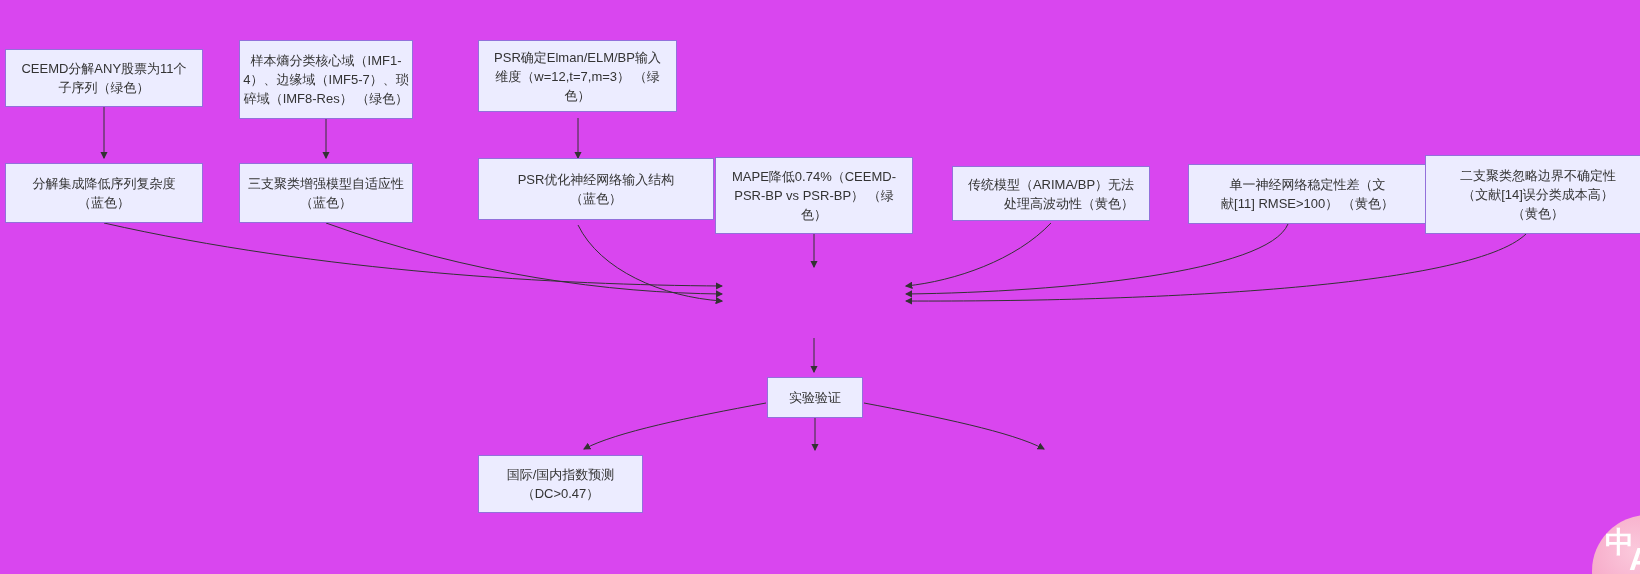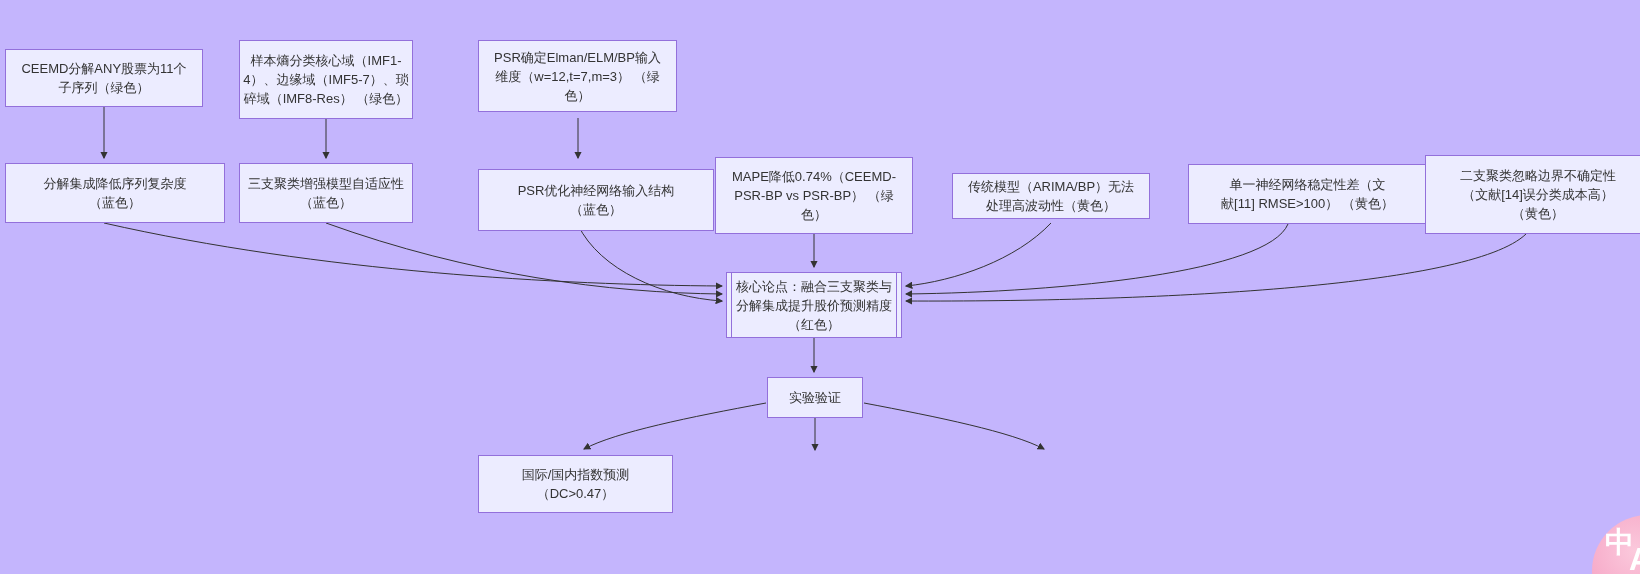--- a/index.html
+++ b/index.html
@@ -1,19 +1,19 @@
 <!DOCTYPE html>
 <html><head>
 <meta charset="utf-8">
 <style>
   html,body{margin:0;padding:0;background:#ffffff;}
   #stage{
     position:relative;
     width:1640px;height:574px;
-    background:#c4b5fd;
+    background:#d946ef;
     overflow:hidden;
     font-family:"Liberation Sans","DejaVu Sans",sans-serif;
   }
   #edges{position:absolute;left:0;top:0;width:1640px;height:574px;}
   .node{
     position:absolute;
     box-sizing:border-box;
     background:var(--node-fill,#ECECFF);
     border:1px solid var(--node-border,#9370DB);
     color:var(--node-text,#333333);
@@ -69,44 +69,41 @@
 
   <div class="node" style="left:5px;   top:49px;  width:198px; height:58px;">CEEMD分解ANY股票为11个
 子序列（绿色）</div>
   <div class="node" style="left:239px; top:40px;  width:174px; height:79px;">样本熵分类核心域（IMF1-
 4）、边缘域（IMF5-7）、琐
 碎域（IMF8-Res） （绿色）</div>
   <div class="node" style="left:478px; top:40px;  width:199px; height:72px;">PSR确定Elman/ELM/BP输入
 维度（w=12,t=7,m=3） （绿
 色）</div>
 
-  <div class="node" style="left:5px;   top:163px; width:220px; height:60px;">分解集成降低序列复杂度
+  <div class="node" style="left:5px;   top:163px; width:198px; height:60px;">分解集成降低序列复杂度
 （蓝色）</div>
   <div class="node" style="left:239px; top:163px; width:174px; height:60px;text-align:center;">三支聚类增强模型自适应性
 （蓝色）</div>
-  <div class="node" style="left:478px; top:169px; width:236px; height:62px;">PSR优化神经网络输入结构
+  <div class="node" style="left:478px; top:158px; width:236px; height:62px;">PSR优化神经网络输入结构
 （蓝色）</div>
   <div class="node" style="left:715px; top:157px; width:198px; height:77px;">MAPE降低0.74%（CEEMD-
 PSR-BP vs PSR-BP） （绿
 色）</div>
-  <div class="node" style="left:952px; top:173px; width:198px; height:46px;">传统模型（ARIMA/BP）无法
+  <div class="node" style="left:952px; top:166px; width:198px; height:55px;text-align:right;">传统模型（ARIMA/BP）无法
 处理高波动性（黄色）</div>
   <div class="node" style="left:1188px;top:164px; width:239px; height:60px;">单一神经网络稳定性差（文
 献[11] RMSE&gt;100） （黄色）</div>
   <div class="node" style="left:1425px;top:155px; width:226px; height:79px;">二支聚类忽略边界不确定性
 （文献[14]误分类成本高）
 （黄色）</div>
 
-  <div class="node subroutine" style="left:726px; top:272px; width:176px; height:66px; padding:2px 8px;">核心论点：融合三支聚类与
-分解集成提升股价预测精度
-（红色）</div>
 
   <div class="node" style="left:767px; top:377px; width:96px;  height:41px;text-align:center;">实验验证</div>
 
-  <div class="node" style="left:478px; top:455px; width:195px; height:58px;">国际/国内指数预测
+  <div class="node" style="left:478px; top:455px; width:165px; height:58px;">国际/国内指数预测
 （DC&gt;0.47）</div>
 
   <div id="translate-badge" style="background: radial-gradient(circle at 38% 32%, rgb(251, 201, 220) 0%, rgb(246, 166, 198) 55%, rgb(242, 156, 192) 100%);">
     <span class="zh">中</span>
     <span class="en">A</span>
   </div>
 
 </div>
 
 </body></html>

